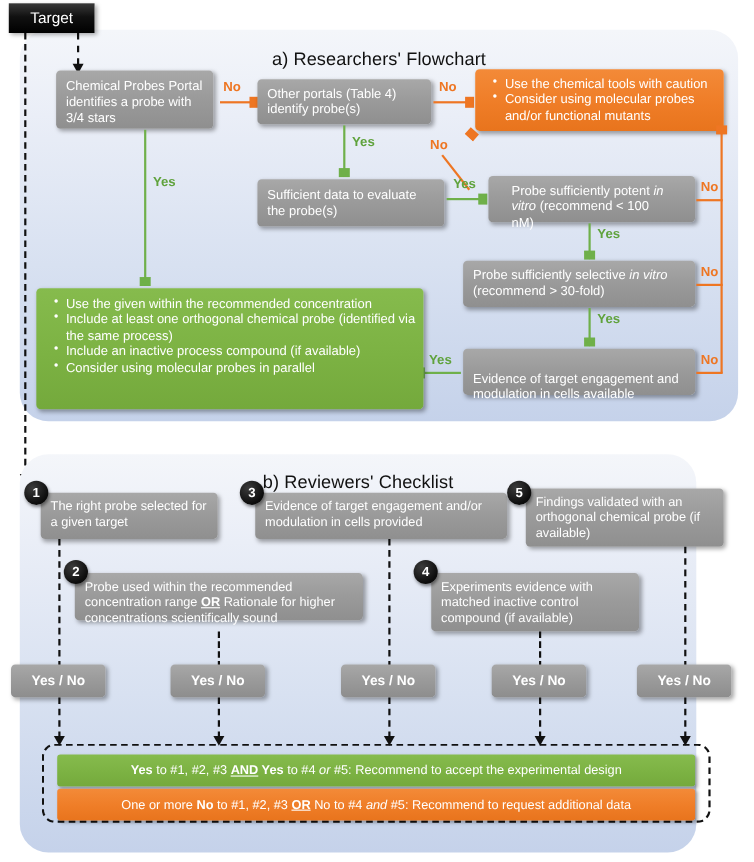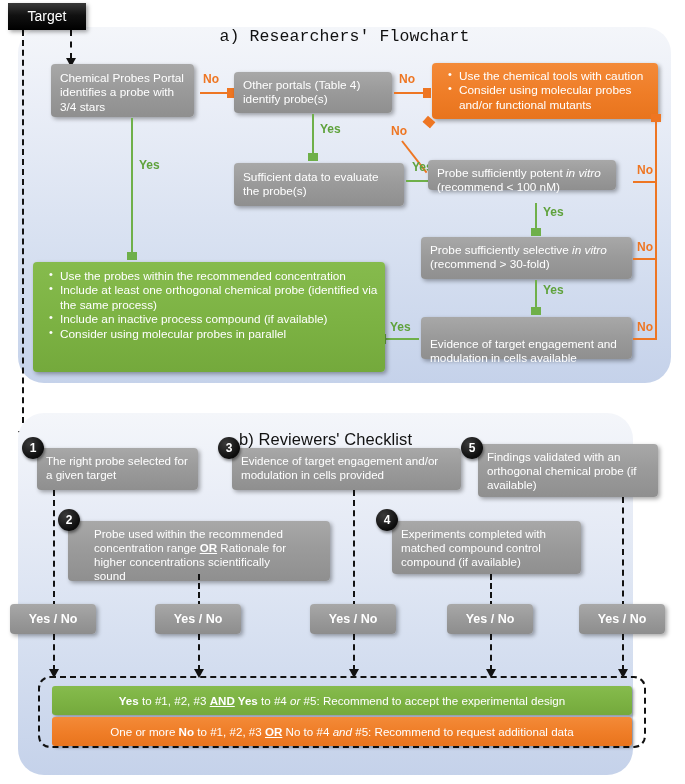--- a/index.html
+++ b/index.html
@@ -65,21 +65,21 @@
   .verdict b{font-weight:bold;}
   .verdict u{text-decoration:underline;font-weight:bold;}
   .verdict i{font-style:italic;}
 </style>
 </head>
 <body>
 
 <div id="root">
 
   <div class="panel" id="panel-a">
-    <div class="panel-title" style="top:0;font-family:Liberation Mono, monospace;">a) Researchers' Flowchart</div>
+    <div class="panel-title" style="top:18px;">a) Researchers' Flowchart</div>
   </div>
 
   <div class="node black" style="left:8px;top:3px;width:78px;height:27px;z-index:9;">
     <span class="txt" style="font-size:14px;line-height:27px;text-align:center;">Target</span>
   </div>
 
   <div class="dash-v" style="left:70px;top:30px;height:29px;"></div>
   <div class="arrow ar-down k" style="left:66px;top:58px;"></div>
 
   <div class="dash-v" style="left:22px;top:30px;height:403px;"></div>
@@ -117,21 +117,21 @@
   </div>
 
   <div class="ln o" style="left:401px;top:141px;width:2px;height:40px;transform:rotate(-38deg);transform-origin:top center;"></div>
   <div class="arrow ar-up o" style="left:424px;top:118px;transform:rotate(42deg);"></div>
   <div class="lbl o" style="left:391px;top:124px;">No</div>
 
   <div class="lbl g" style="left:412px;top:160px;">Yes</div>
   <div class="ln hline g" style="left:406px;top:180px;width:30px;"></div>
   <div class="arrow ar-right g" style="left:435px;top:176px;"></div>
 
-  <div class="node gray" style="left:428px;top:160px;width:188px;height:30px;padding:6px 9px;font-size:11.8px;">
+  <div class="node gray" style="left:444px;top:160px;width:188px;height:42px;padding:6px 21px;font-size:11.8px;">
     <span class="txt"><span>Probe sufficiently potent </span><i>in vitro</i><span> (recommend &lt; 100 nM)</span></span>
   </div>
 
   <div class="node gray" style="left:421px;top:237px;width:211px;height:42px;padding:6px 9px;font-size:11.8px;">
     <span class="txt"><span>Probe sufficiently selective </span><i>in vitro</i><span> (recommend &gt; 30-fold)</span></span>
   </div>
 
   <div class="node gray" style="left:421px;top:317px;width:211px;height:42px;padding:20px 9px;font-size:11.8px;">
     <span class="txt">Evidence of target engagement and modulation in cells available</span>
   </div>
@@ -156,49 +156,49 @@
   <div class="ln hline g" style="left:386px;top:338px;width:33px;"></div>
   <div class="arrow ar-left g" style="left:378px;top:334px;"></div>
   <div class="lbl g" style="left:390px;top:320px;">Yes</div>
 
   <div class="ln vline g" style="left:131px;top:118px;height:135px;"></div>
   <div class="arrow ar-down g" style="left:127px;top:252px;"></div>
   <div class="lbl g" style="left:139px;top:158px;">Yes</div>
 
   <div class="node green" style="left:33px;top:262px;width:352px;height:110px;padding:7px 6px 6px 2px;font-size:11.8px;">
     <ul class="bullets">
-      <li>Use the probes within the recommended concentration</li>
+      <li>Use the given within the recommended concentration</li>
       <li>Include at least one orthogonal chemical probe (identified via the same process)</li>
       <li>Include an inactive process compound (if available)</li>
       <li>Consider using molecular probes in parallel</li>
     </ul>
   </div>
 
   <div class="panel" id="panel-b">
     <div class="panel-title" style="top:17px;">b) Reviewers' Checklist</div>
   </div>
 
   <div class="num" style="left:22px;top:437px;">1</div>
   <div class="node gray" style="left:37px;top:448px;width:161px;height:42px;padding:6px 9px;font-size:11.6px;">
     <span class="txt">The right probe selected for a given target</span>
   </div>
 
   <div class="num" style="left:58px;top:509px;">2</div>
-  <div class="node gray" style="left:68px;top:521px;width:262px;height:60px;padding:6px 26px;font-size:11.6px;">
+  <div class="node gray" style="left:68px;top:521px;width:262px;height:43px;padding:6px 9px;font-size:11.6px;">
     <span class="txt"><span>Probe used within the recommended concentration range </span><u style="font-weight:bold;">OR</u><span> Rationale for higher concentrations scientifically sound</span></span>
   </div>
 
   <div class="num" style="left:218px;top:437px;">3</div>
   <div class="node gray" style="left:232px;top:448px;width:229px;height:42px;padding:6px 9px;font-size:11.6px;">
     <span class="txt">Evidence of target engagement and/or modulation in cells provided</span>
   </div>
 
   <div class="num" style="left:376px;top:509px;">4</div>
   <div class="node gray" style="left:392px;top:521px;width:189px;height:53px;padding:6px 9px;font-size:11.6px;">
-    <span class="txt">Experiments completed with matched compound control compound (if available)</span>
+    <span class="txt">Experiments evidence with matched inactive control compound (if available)</span>
   </div>
 
   <div class="num" style="left:461px;top:437px;">5</div>
   <div class="node gray" style="left:478px;top:444px;width:180px;height:53px;padding:6px 9px;font-size:11.6px;">
     <span class="txt">Findings validated with an orthogonal chemical probe (if available)</span>
   </div>
 
   <div class="dash-v" style="left:53px;top:490px;height:117px;"></div>
   <div class="dash-v" style="left:198px;top:574px;height:33px;"></div>
   <div class="dash-v" style="left:353px;top:490px;height:117px;"></div>

